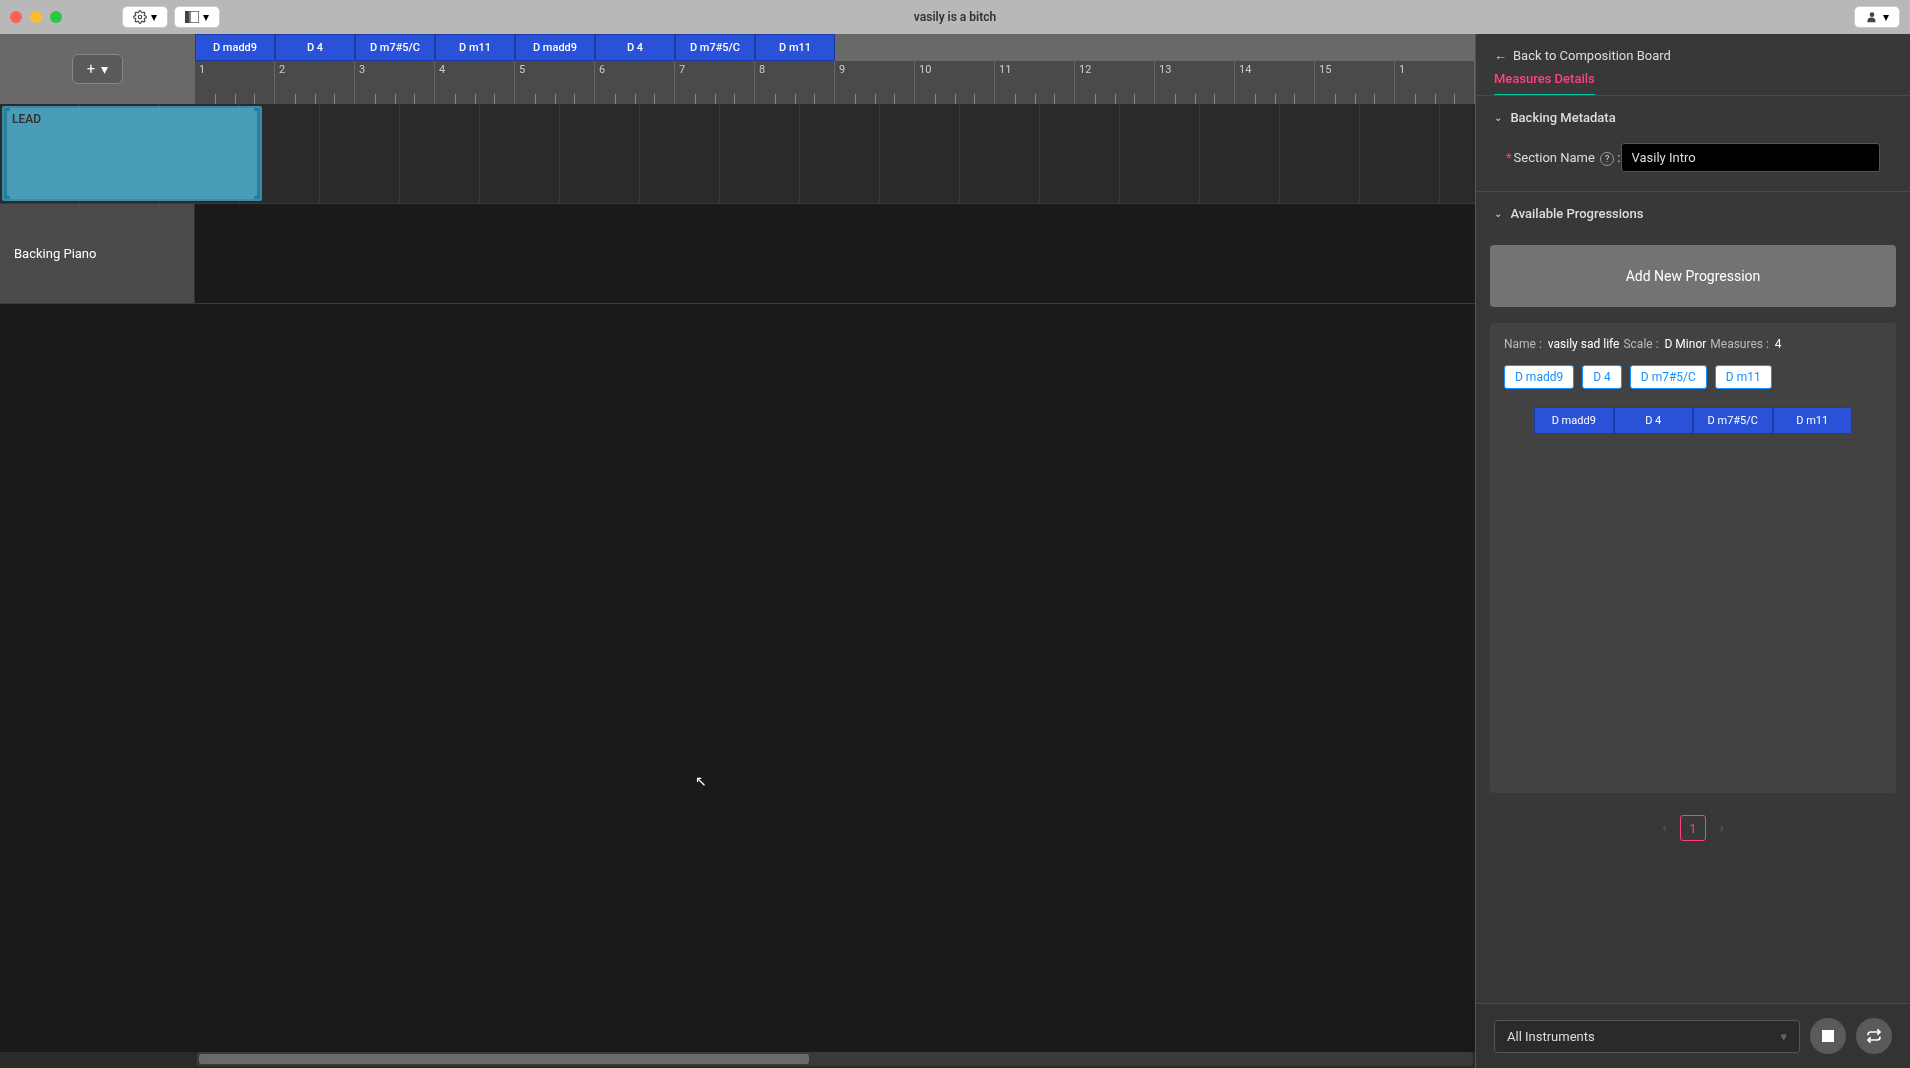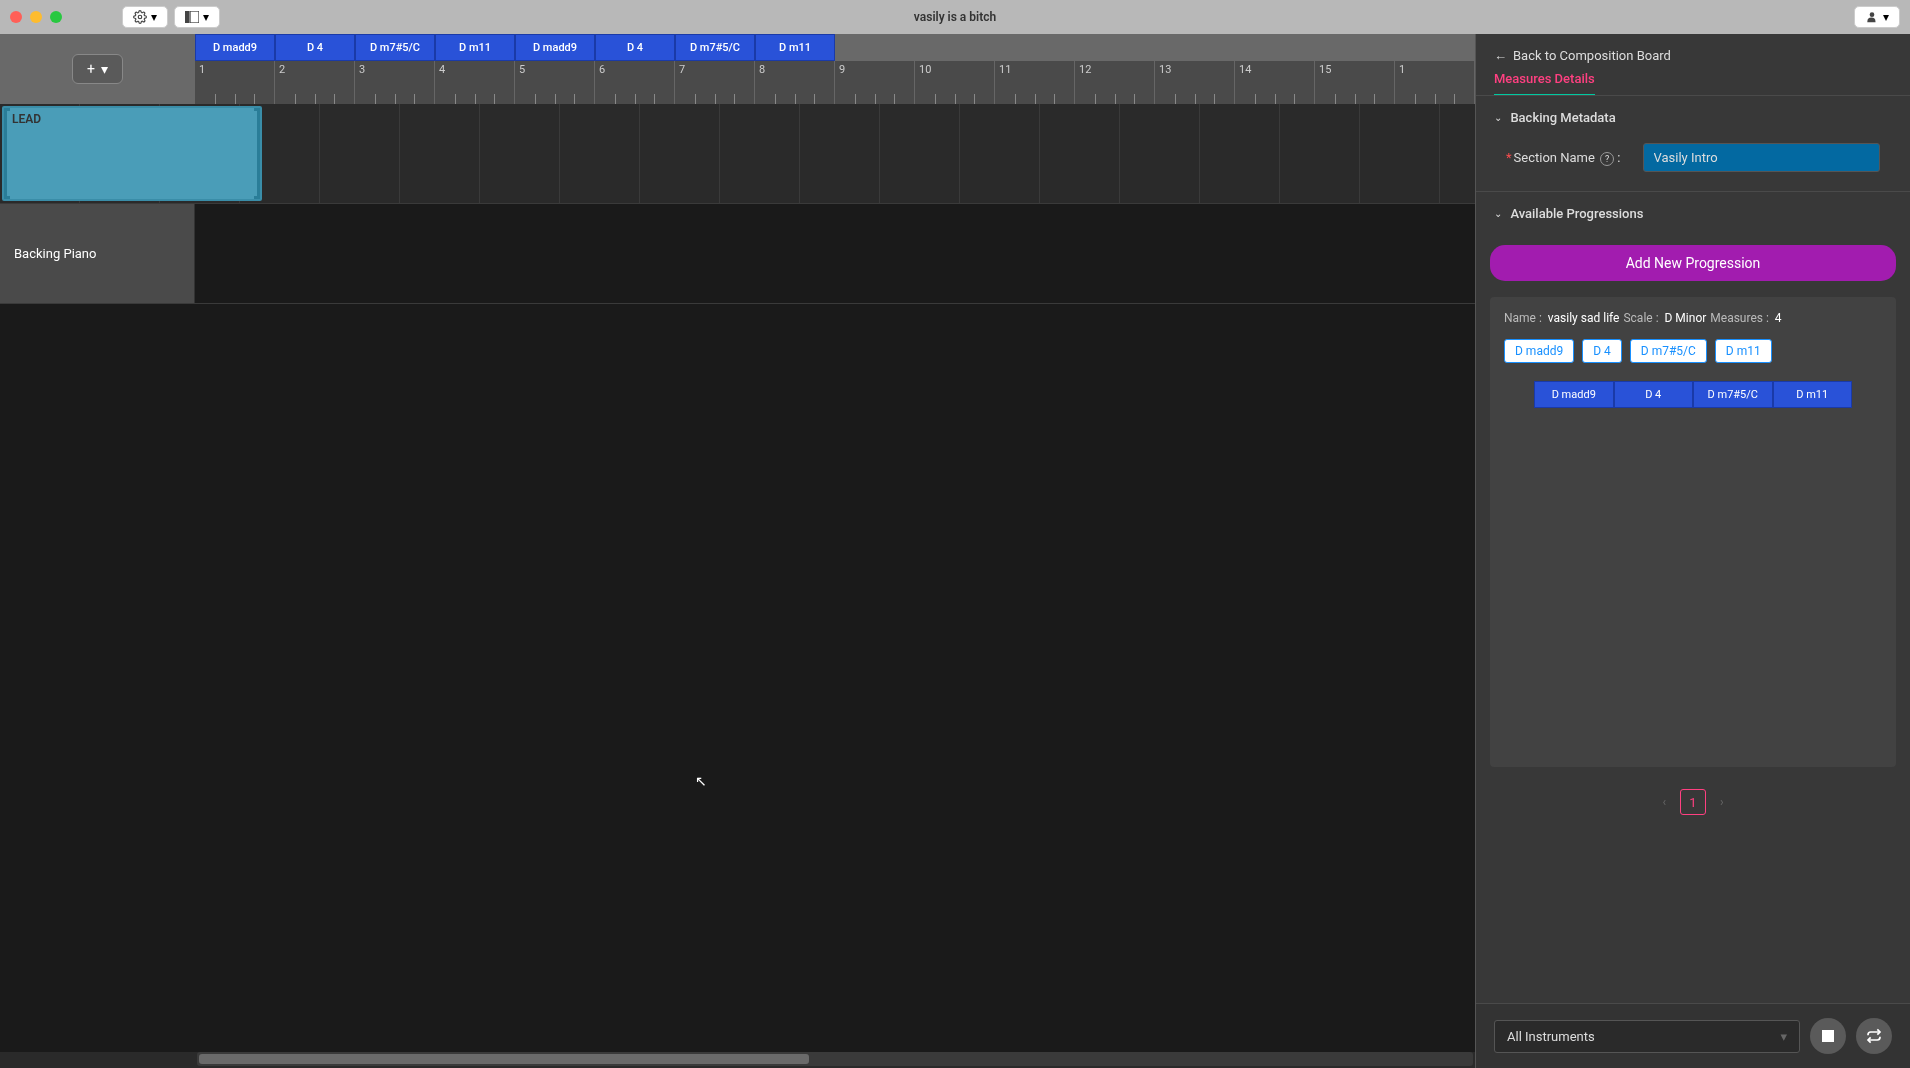--- a/index.html
+++ b/index.html
@@ -58,27 +58,27 @@
     .right-pane { width: 490px; background: #383838; border-left: 1px solid #555; display: flex; flex-direction: column; color: #ddd; font-size: 13px; }
     .back-link { padding: 14px 18px 8px; color: #ddd; font-size: 13px; display: flex; align-items: center; gap: 6px; cursor: pointer; }
     .section-tab { padding: 0 18px; }
     .tab-active { color: #ff4081; font-weight: 500; border-bottom: 2px solid #00c8a0; padding-bottom: 8px; display: inline-block; }
     .divider { height: 1px; background: #4a4a4a; margin-top: -1px; }
     
     .collapsible { padding: 14px 18px; }
     .collapse-header { display: flex; align-items: center; gap: 8px; font-weight: 500; cursor: pointer; margin-bottom: 12px; }
     .chevron { font-size: 10px; }
     
-    .form-row { display: flex; align-items: center; gap: 22px; padding: 6px 12px; }
+    .form-row { display: flex; align-items: center; gap: 0; padding: 6px 12px; }
     .form-label { min-width: 110px; font-size: 13px; }
     .required { color: #ff4d4f; margin-right: 2px; }
-    .form-input { flex: 1; background: #0369a1; border: 1px solid #555; border-radius: 3px; padding: 6px 10px; color: #ddd; font-size: 13px; }
+    .form-input { flex: 1; background: #000000; border: 1px solid #555; border-radius: 3px; padding: 6px 10px; color: #ddd; font-size: 13px; }
     .help-icon { display: inline-flex; width: 14px; height: 14px; border: 1px solid #999; border-radius: 50%; font-size: 9px; align-items: center; justify-content: center; margin-left: 2px; }
     
-    .add-prog-btn { margin: 8px 14px; background: #a21caf; color: #fff; border: none; border-radius: 15px; padding: 10px; font-size: 14px; cursor: pointer; width: calc(100% - 28px); }
+    .add-prog-btn { margin: 8px 14px; background: #737373; color: #fff; border: none; border-radius: 4px; padding: 23px; font-size: 14px; cursor: pointer; width: calc(100% - 28px); }
     
     .prog-card { margin: 8px 14px; background: #424242; border-radius: 4px; padding: 14px; min-height: 470px; }
     .prog-meta { display: flex; gap: 4px; font-size: 12px; margin-bottom: 14px; flex-wrap: wrap; }
     .prog-meta span { white-space: nowrap; }
     .meta-label { color: #bbb; }
     .meta-val { color: #fff; }
     
     .chord-tags { display: flex; gap: 8px; margin-bottom: 18px; }
     .chord-tag { background: #fff; color: #1890ff; border: 1px solid #1890ff; border-radius: 3px; padding: 4px 10px; font-size: 12px; }
     

